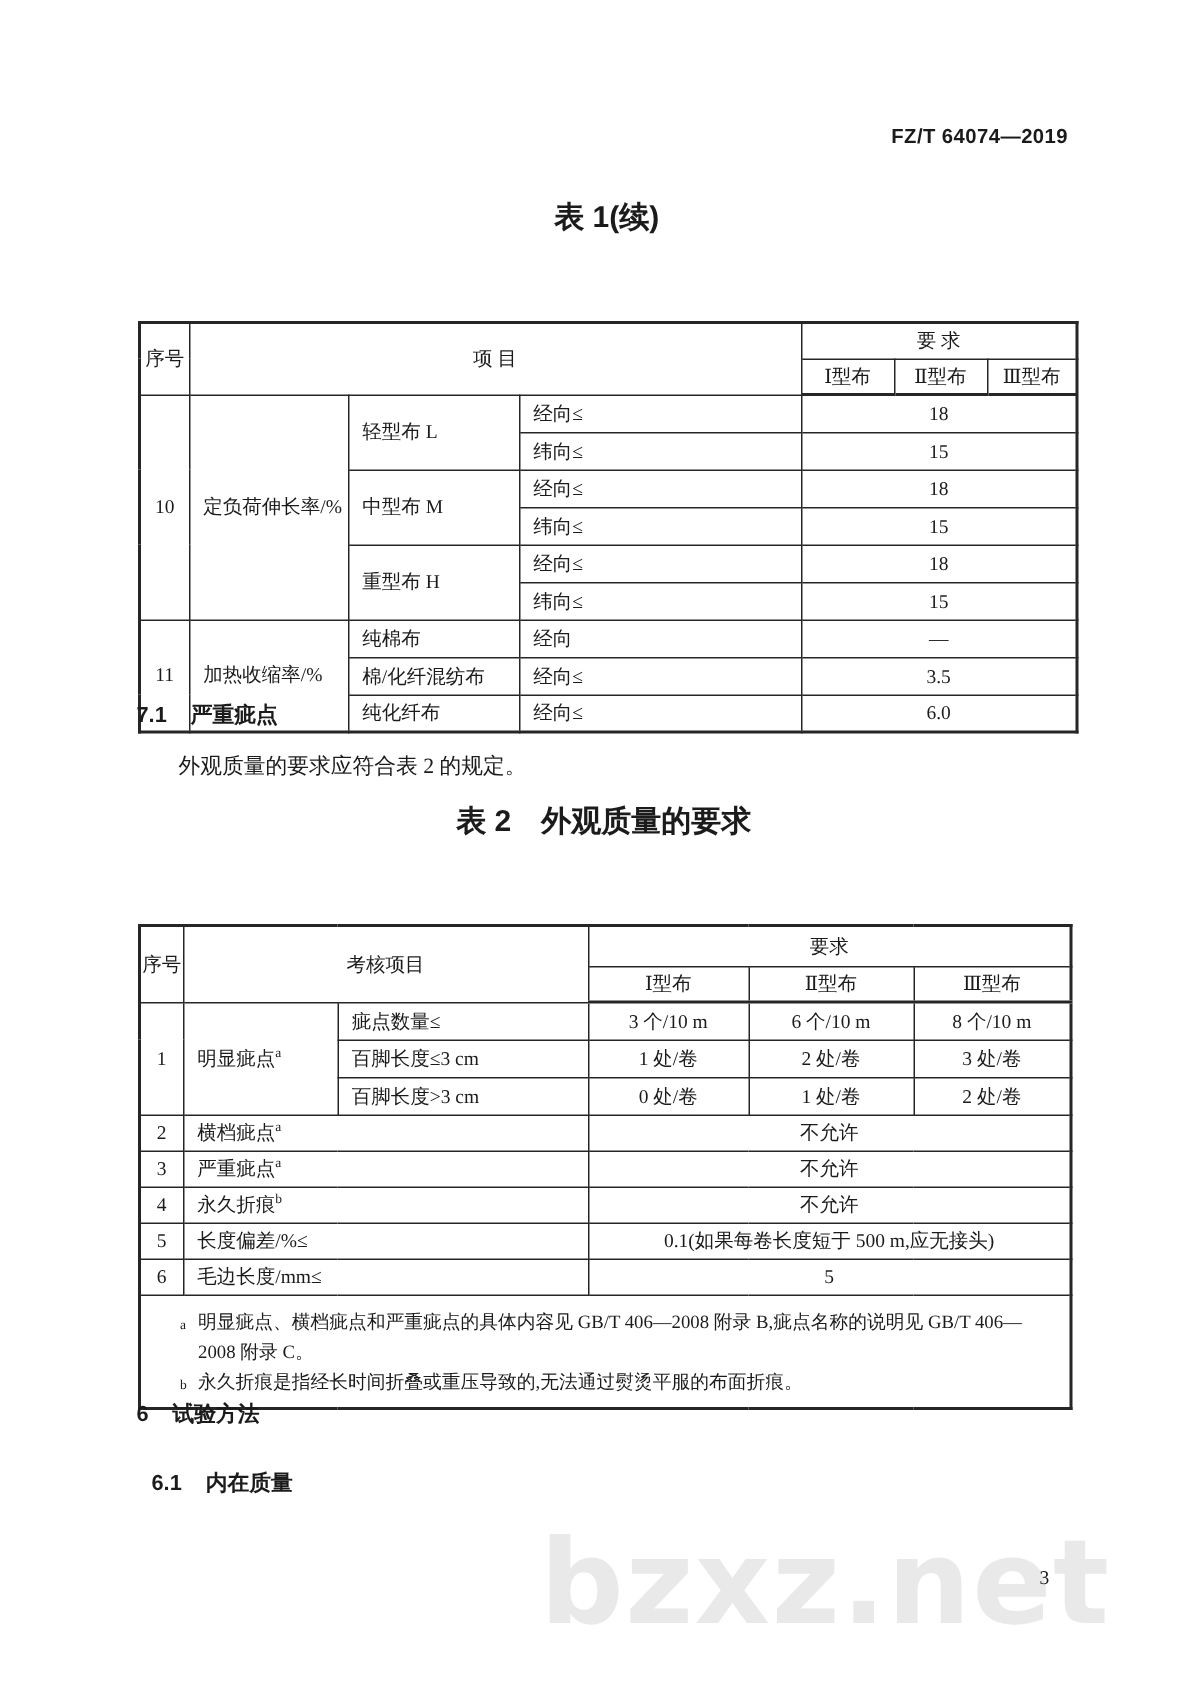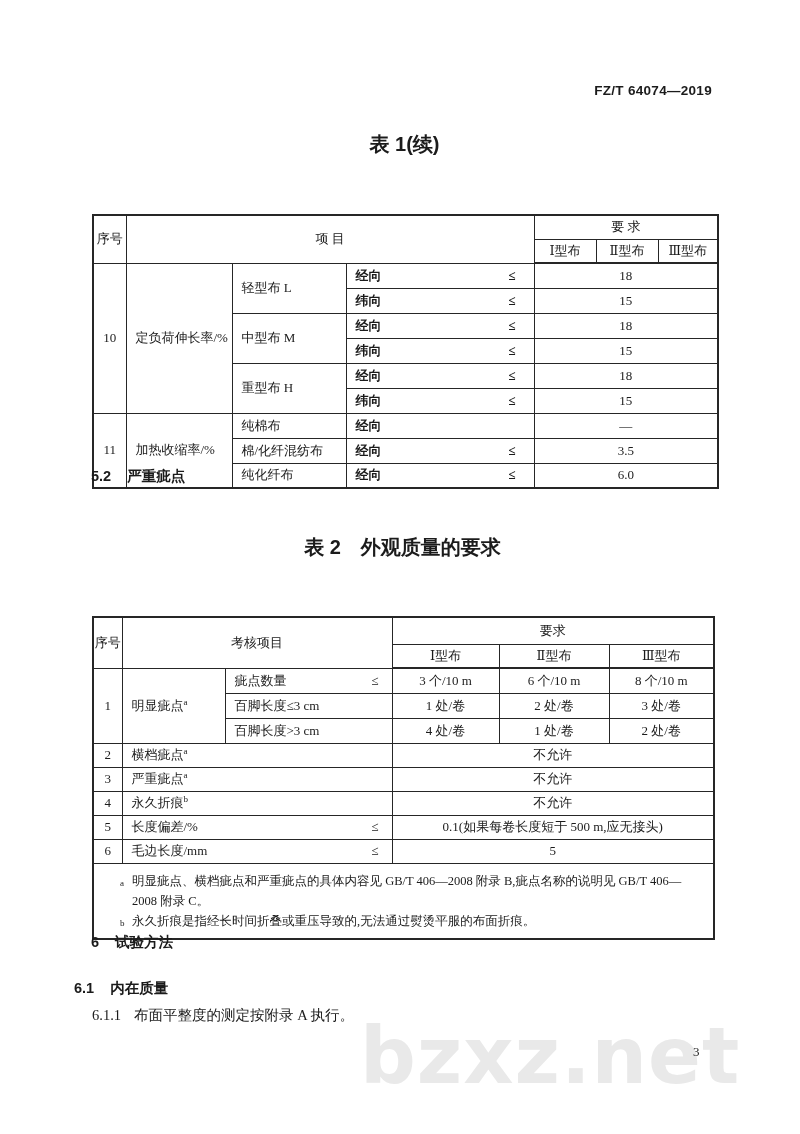--- a/index.html
+++ b/index.html
@@ -23,22 +23,22 @@
   .t1-title { top:131px; left:92px; width:625px; }
   .t2-title { top:534px; left:92px; width:621px; }
 
   table { border-collapse:collapse; table-layout:fixed; font-size:13px;margin-top:48px; }
   table td, table th { border:1px solid #262626; font-weight:normal; overflow:hidden; }
   .std-table { border:2px solid #262626; }
   .std-table th { text-align:center; }
   .hdr-bottom td, .hdr-bottom th { border-bottom-width:2px; }
   td.c { text-align:center; }
   td.l { text-align:left; padding-left:9px; }
-  .dirop { display:flex; justify-content:space-between; align-items:center; padding:0 18px 0 9px;font-weight:bold; }
-  .dirop2 { display:flex; justify-content:space-between; align-items:center; padding:0 13px 0 9px; }
+  .dirop { display:flex; justify-content:flex-start; align-items:center; padding:0 18px 0 9px; }
+  .dirop2 { display:flex; justify-content:flex-start; align-items:center; padding:0 13px 0 9px; }
   sup.mk { font-size:9px; vertical-align:super; line-height:0; }
 
   .table1 { top:166px; left:92px; }
   .table1 tr { height:25px; }
   .table1 tr.h { height:24px; }
 
   .table2 { top:568px; left:92px; }
   .table2 tr { height:24px; }
   .table2 tr.h1 { height:27px; }
   .table2 tr.h2 { height:24px; }
@@ -47,21 +47,21 @@
   .fn { position:relative; padding-left:14px; }
   .fn sup.fnm { position:absolute; left:2px; top:2px; font-size:9px; }
 
   .heading {
     font-family:"Liberation Sans","DejaVu Sans",sans-serif;
     font-weight:700; font-size:14.5px;
   }
   .heading .hnum { display:inline-block; margin-right:16px; font-family:"Liberation Sans","DejaVu Sans",sans-serif; }
   .s52 { top:467px; left:91px; }
   .s6  { top:933px; left:91px; }
-  .s61 { top:979px; left:74px; }
+  .s61 { top:979px; left:101px; }
   .para { font-size:14.5px; }
   .p52 { top:501px; left:119px; }
   .s611 { top:1006px; left:92px; }
   .s612 { top:1036px; left:92px; }
   .para .pnum { display:inline-block; margin-right:13px; }
 
   .watermark {
     position:absolute; z-index:1; top:1011px; left:360px;
     font-family:"DejaVu Sans","Liberation Sans",sans-serif;
     font-weight:800; font-size:78px; letter-spacing:1px;
@@ -189,23 +189,24 @@
               <span>经向</span>
               <span>≤</span>
             </div>
           </td>
       <td class="c" colspan="3">6.0</td>
     </tr>
   </tbody>
     </table>
 
   <div class="layer heading s52">
-    <span class="hnum">5.2</span><span>严重疵点</span>
+    <span class="hnum">7.1</span><span>严重疵点</span>
   </div>
 
+  <div class="layer para p52">外观质量的要求应符合表 2 的规定。</div>
 
   <div class="layer tbl-title t2-title">表 2　外观质量的要求</div>
 
   <table class="layer std-table table2">
     <colgroup>
       <col style="width:29px">
         <col style="width:103px">
         <col style="width:167px">
       <col style="width:107px">
         <col style="width:110px">
@@ -236,21 +237,21 @@
       <td class="c">8 个/10 m</td>
     </tr>
     <tr class="sub">
       <td class="l">百脚长度≤3 cm</td>
       <td class="c">1 处/卷</td>
       <td class="c">2 处/卷</td>
       <td class="c">3 处/卷</td>
     </tr>
     <tr class="sub">
       <td class="l">百脚长度&gt;3 cm</td>
-      <td class="c">4 处/卷</td>
+      <td class="c">0 处/卷</td>
       <td class="c">1 处/卷</td>
       <td class="c">2 处/卷</td>
     </tr>
     <tr>
       <td class="c">2</td>
       <td class="l" colspan="2"><span>横档疵点</span><sup class="mk">a</sup></td>
       <td class="c" colspan="3">不允许</td>
     </tr>
     <tr>
       <td class="c">3</td>
@@ -292,20 +293,17 @@
     </table>
 
   <div class="layer heading s6">
     <span class="hnum">6</span><span>试验方法</span>
   </div>
 
   <div class="layer heading s61">
     <span class="hnum">6.1</span><span>内在质量</span>
   </div>
 
-  <div class="layer para s611">
-    <span class="pnum">6.1.1</span><span>布面平整度的测定按附录 A 执行。</span>
-  </div>
 
 
   <div class="layer page-num">3</div>
 
 </div>
 
 </body></html>

